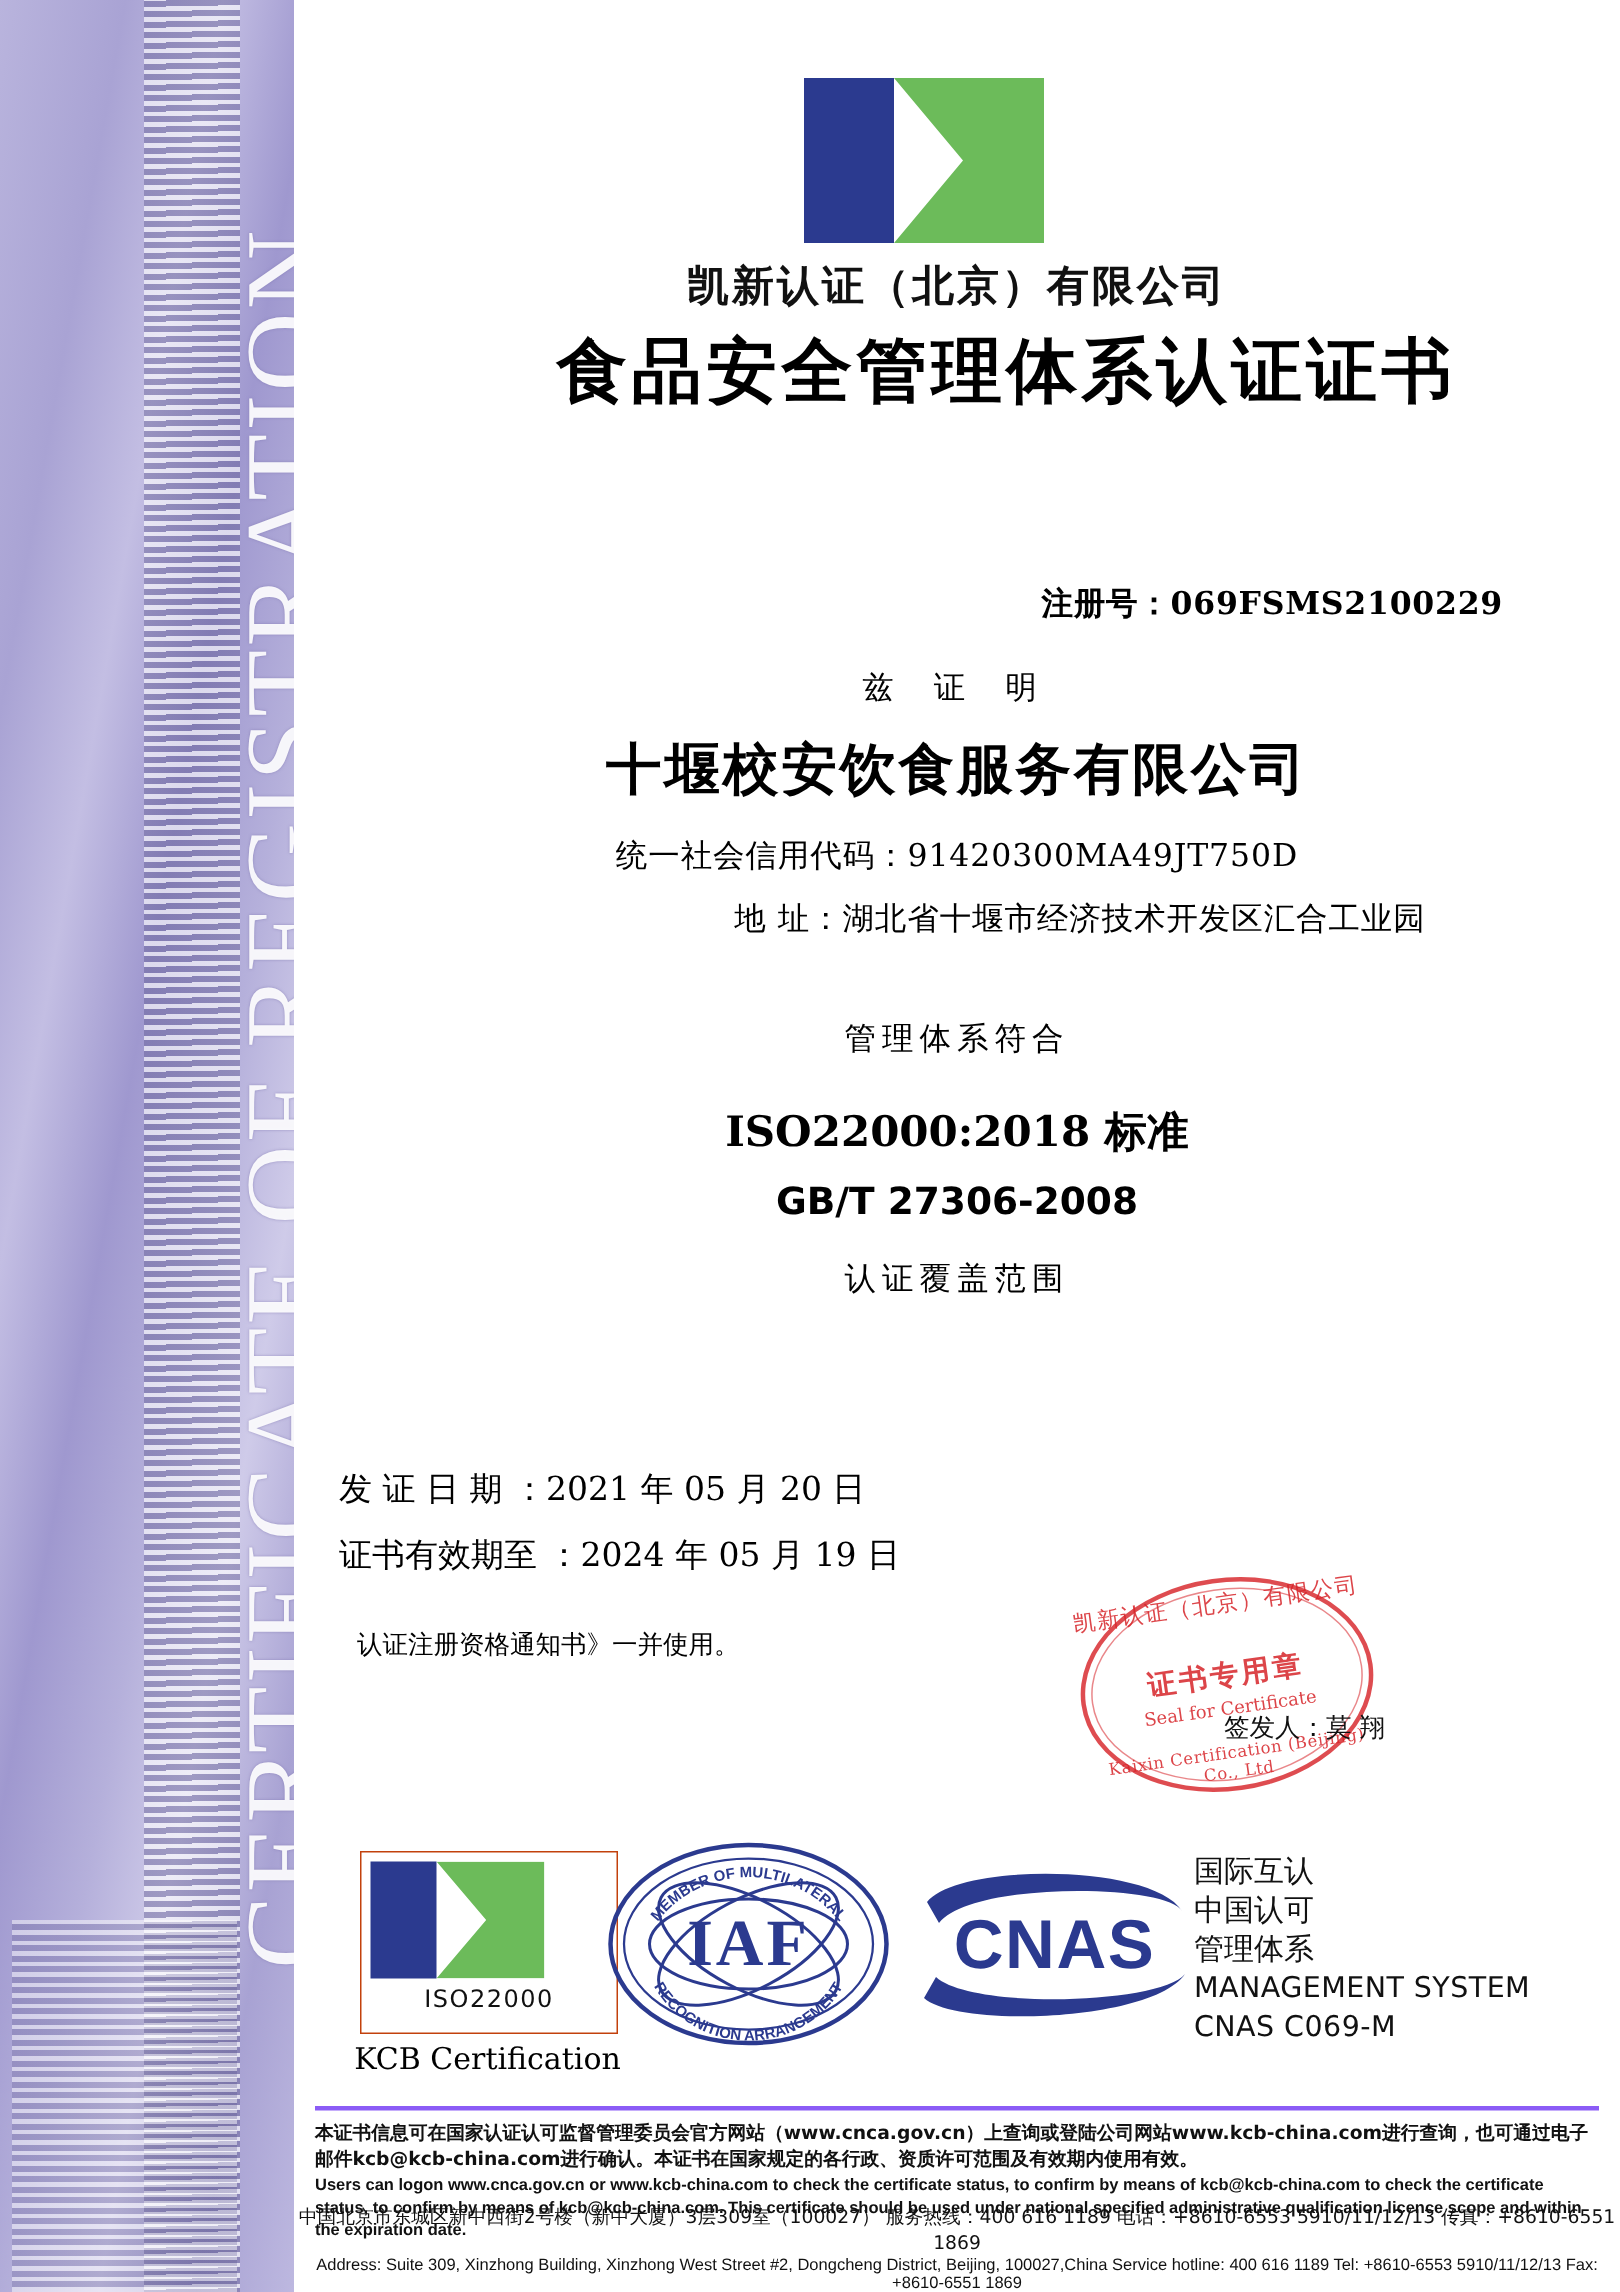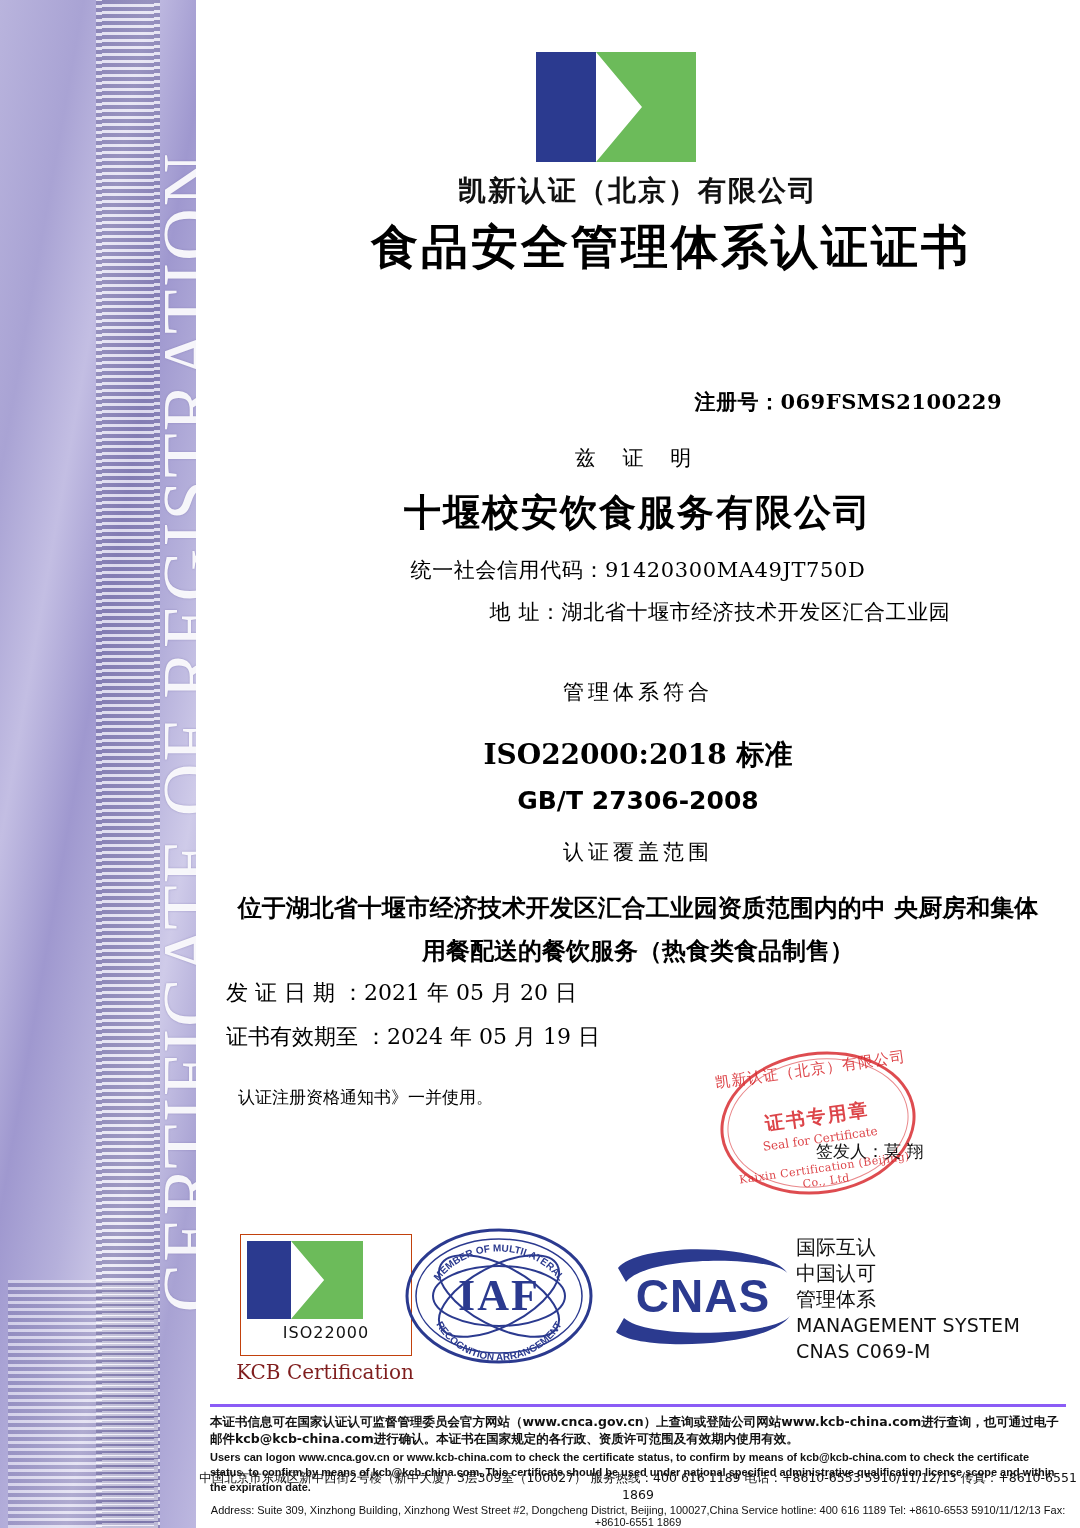--- a/index.html
+++ b/index.html
@@ -333,21 +333,21 @@
     position:absolute; left:0; top: 88px; width:100%; text-align:center;
     font-size: 16px; letter-spacing: 1px; color:#111;
     font-family: "DejaVu Sans", sans-serif;
   }
   .kcb-caption {
     position: absolute;
     left: 20px; top: 138px;
     width: 218px;
     text-align: center;
     font-size: 20px;
-    color: #7f1d1d;
+    color: #000000;
     font-family: "DejaVu Serif", serif;
   }
   .iaf {
     position: absolute;
     left: 208px; top: 6px;
     width: 190px; height: 136px;
   }
   .cnas {
     position: absolute;
     left: 412px; top: 18px;
@@ -433,24 +433,20 @@
     <div class="hereby">兹 证 明</div>
     <div class="company">十堰校安饮食服务有限公司</div>
     <div class="credit-code">统一社会信用代码：91420300MA49JT750D</div>
     <div class="address">地 址：湖北省十堰市经济技术开发区汇合工业园</div>
 
     <div class="conform">管理体系符合</div>
     <div class="std1">ISO22000:2018 标准</div>
     <div class="std2">GB/T 27306-2008</div>
 
     <div class="scope-label">认证覆盖范围</div>
-    <div class="scope-text">
-      <span>位于湖北省十堰市经济技术开发区汇合工业园资质范围内的中</span>
-      <span>央厨房和集体用餐配送的餐饮服务（热食类食品制售）</span>
-    </div>
 
     <div class="issue-date">发 证 日 期 ：2021 年 05 月 20 日</div>
     <div class="valid-date">证书有效期至 ：2024 年 05 月 19 日</div>
 
     <div class="note">
       <span class="l2">认证注册资格通知书》一并使用。</span>
     </div>
 
     <div class="seal">
       <div class="ring"></div>

